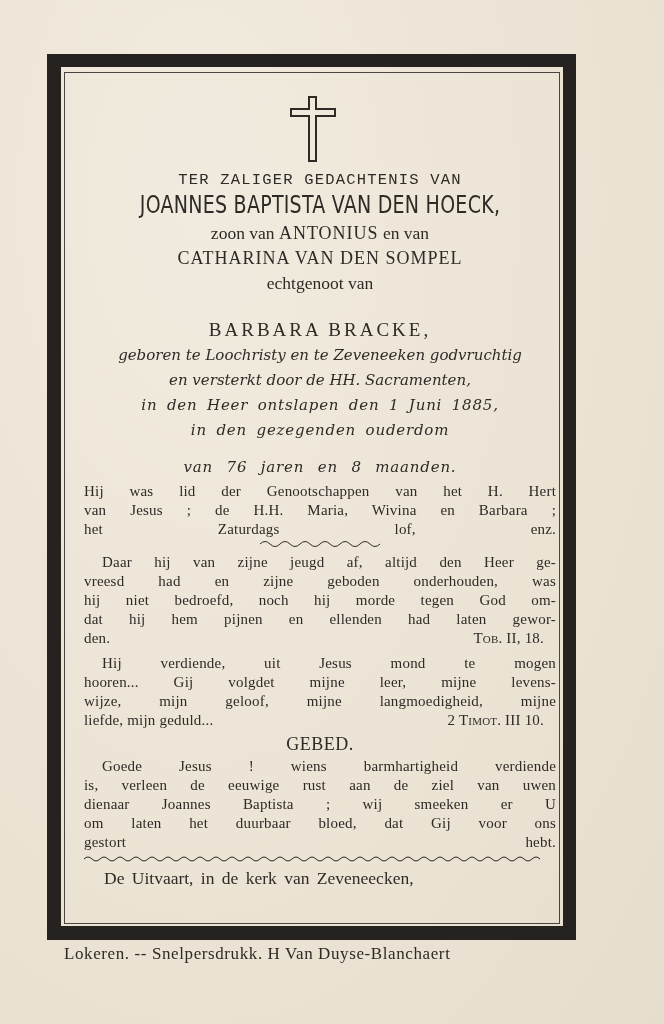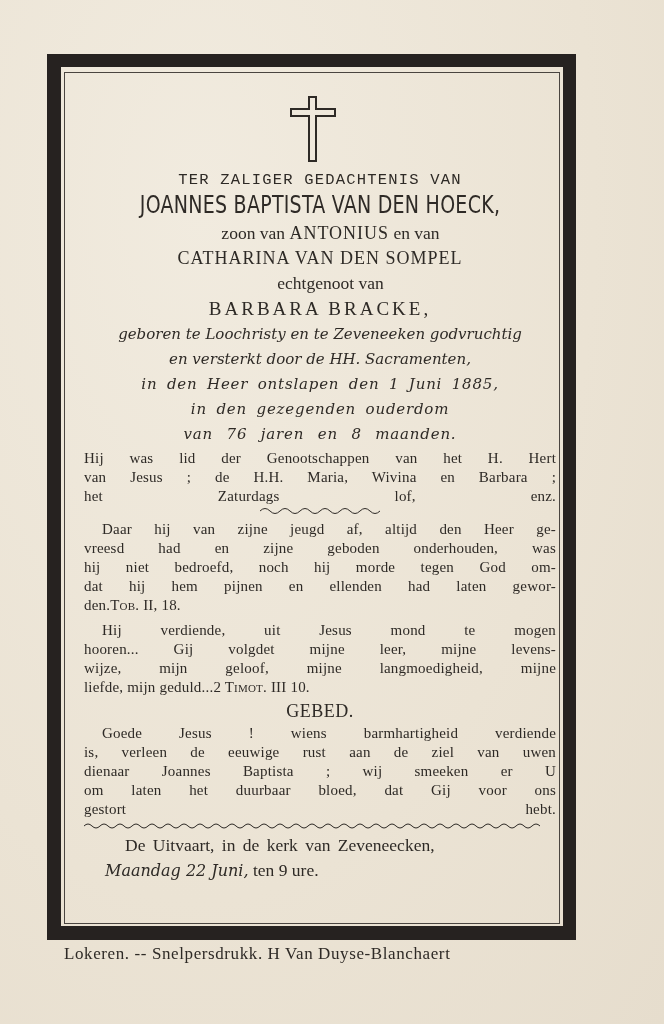--- a/index.html
+++ b/index.html
@@ -32,29 +32,29 @@
     .line { white-space:nowrap; }
     .caps-small {
       font-family:Liberation Mono, monospace; font-size:15.5px; letter-spacing:1.2px;
       margin-top:6px;
     }
     .name {
       font-family:"DejaVu Sans Condensed", "DejaVu Sans", sans-serif;
       font-size:24px; letter-spacing:0.3px; margin-top:2px; transform:scaleX(0.88); transform-origin:center;
       font-stretch:condensed;
     }
-    .body-17 { font-family:"Liberation Serif", serif; font-size:17.5px; line-height:25px;margin-left:21px; }
+    .body-17 { font-family:"Liberation Serif", serif; font-size:17.5px; line-height:25px; }
     .caps-18 { font-family:"Liberation Serif", serif; font-size:18px; letter-spacing:1px; }
     .barbara { font-family:"Liberation Serif", serif; font-size:19px; letter-spacing:3px; }
     .ital { font-family:"DejaVu Serif", serif; font-style:italic; font-size:15px; line-height:25px; }
     .ital-w { letter-spacing:0.8px; word-spacing:4px; }
     .para { font-family:"Liberation Serif", serif; font-size:15px; line-height:19px; text-align:justify; text-align-last:justify; letter-spacing:0.2px; }
     .jl { display:block; text-align:justify; text-align-last:justify; }
     .jl-left { display:block; text-align:left; }
-    .row-ref { display:flex; }
+    .row-ref { display:flex; justify-content:space-between; }
     .sc { font-variant:small-caps; }
     .wave { display:block; margin:0 auto; }
     .gebed { font-family:"Liberation Serif", serif; font-size:18px; letter-spacing:0.5px; }
     .footer {
       position:absolute; left:64px; top:944px; width:540px;
       font-family:"Liberation Serif", serif; font-size:17px; letter-spacing:0.6px; white-space:nowrap;
     }
   </style>
 </head>
 <body>
@@ -71,27 +71,27 @@
   <div class="center caps-small line">TER ZALIGER GEDACHTENIS VAN</div>
   <div class="center name line">JOANNES BAPTISTA VAN DEN HOECK,</div>
 
   <div class="center body-17 line" style="margin-top:2px;">
     <span>zoon van</span>
     <span class="caps-18">ANTONIUS</span>
     <span>en van</span>
   </div>
   <div class="center caps-18 line" style="line-height:25px;">CATHARINA VAN DEN SOMPEL</div>
   <div class="center body-17 line">echtgenoot van</div>
-  <div class="center barbara line" style="line-height:26px;">BARBARA BRACKE,</div>
+  <div class="center barbara line" style="line-height:26px;margin-top:21px;">BARBARA BRACKE,</div>
 
   <div class="center ital line" style="margin-left:-6px;margin-right:-6px;">geboren te Loochristy en te Zeveneeken godvruchtig</div>
   <div class="center ital line">en versterkt door de HH. Sacramenten,</div>
   <div class="center ital ital-w line">in den Heer ontslapen den 1 Juni 1885,</div>
   <div class="center ital ital-w line">in den gezegenden ouderdom</div>
-  <div class="center ital ital-w line" style="word-spacing:8px;">van 76 jaren en 8 maanden.</div>
+  <div class="center ital ital-w line" style="word-spacing:8px;margin-top:12px;">van 76 jaren en 8 maanden.</div>
 
   <div class="para" style="margin-top:2px;">
     <span class="jl">Hij was lid der Genootschappen van het H. Hert</span>
     <span class="jl">van Jesus ; de H.H. Maria, Wivina en Barbara ;</span>
     <span class="jl-left">het Zaturdags lof, enz.</span>
   </div>
 
   <svg class="wave" width="120" height="10" viewBox="0 0 120 10">
     <path d="M0 5 Q5 0 10 5 T20 5 T30 5 T40 5 T50 5 T60 5 T70 5 T80 5 T90 5 T100 5 T110 5 T120 5" fill="none" stroke="#2e2a26" stroke-width="1"></path>
   </svg>
@@ -125,19 +125,15 @@
     <span class="jl sc" style="font-variant:normal;">dienaar Joannes Baptista ; wij smeeken er U</span>
     <span class="jl">om laten het duurbaar bloed, dat Gij voor ons</span>
     <span class="jl-left">gestort hebt.</span>
   </div>
 
   <svg width="460" height="10" viewBox="0 0 460 10" style="display:block;margin-top:2px;">
     <path d="M0 5 Q4 1 8 5 T16 5 T24 5 T32 5 T40 5 T48 5 T56 5 T64 5 T72 5 T80 5 T88 5 T96 5 T104 5 T112 5 T120 5 T128 5 T136 5 T144 5 T152 5 T160 5 T168 5 T176 5 T184 5 T192 5 T200 5 T208 5 T216 5 T224 5 T232 5 T240 5 T248 5 T256 5 T264 5 T272 5 T280 5 T288 5 T296 5 T304 5 T312 5 T320 5 T328 5 T336 5 T344 5 T352 5 T360 5 T368 5 T376 5 T384 5 T392 5 T400 5 T408 5 T416 5 T424 5 T432 5 T440 5 T448 5 T456 5" fill="none" stroke="#2e2a26" stroke-width="1"></path>
   </svg>
 
   <div class="body-17 line" style="padding-left:20px;word-spacing:3px;margin-top:2px;">De Uitvaart, in de kerk van Zeveneecken,</div>
-  <div class="body-17 line" style="line-height:22px;">
-    <span class="ital" style="font-size:16px;">Maandag 22 Juni,</span>
-    <span>ten 9 ure.</span>
-  </div>
 </div>
 
 <div class="footer">Lokeren. -- Snelpersdrukk. H Van Duyse-Blanchaert</div>
 
 </body></html>

